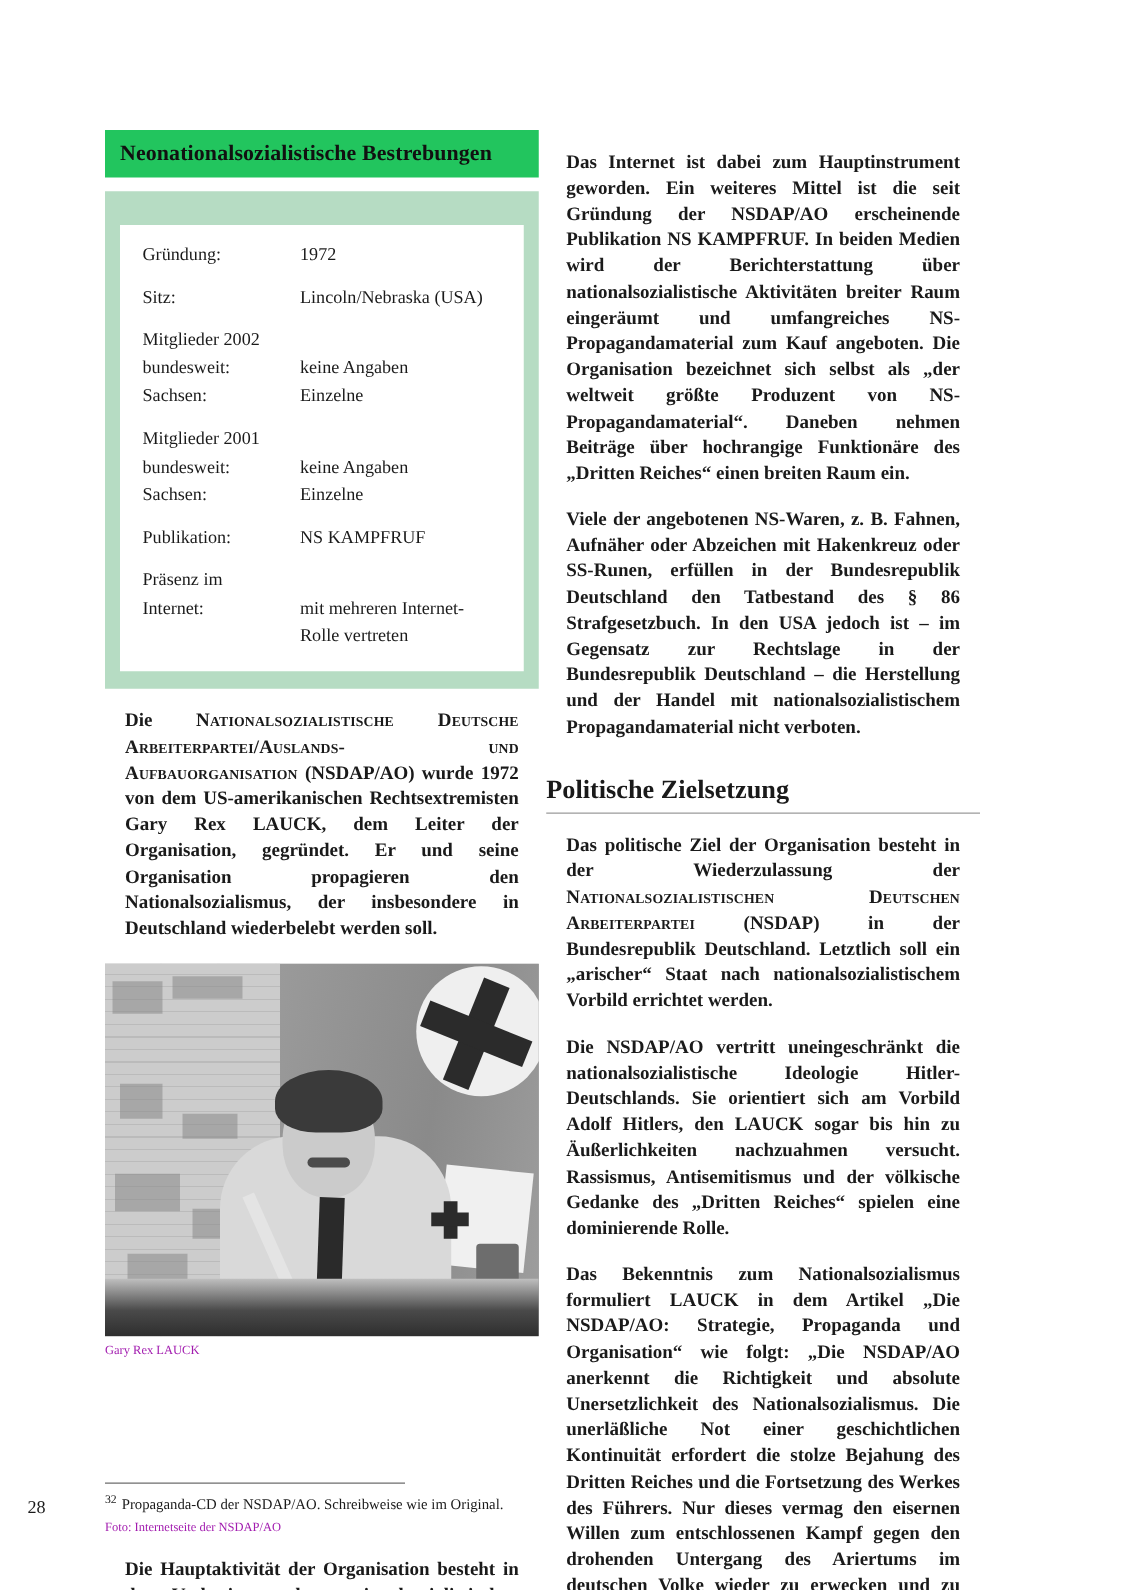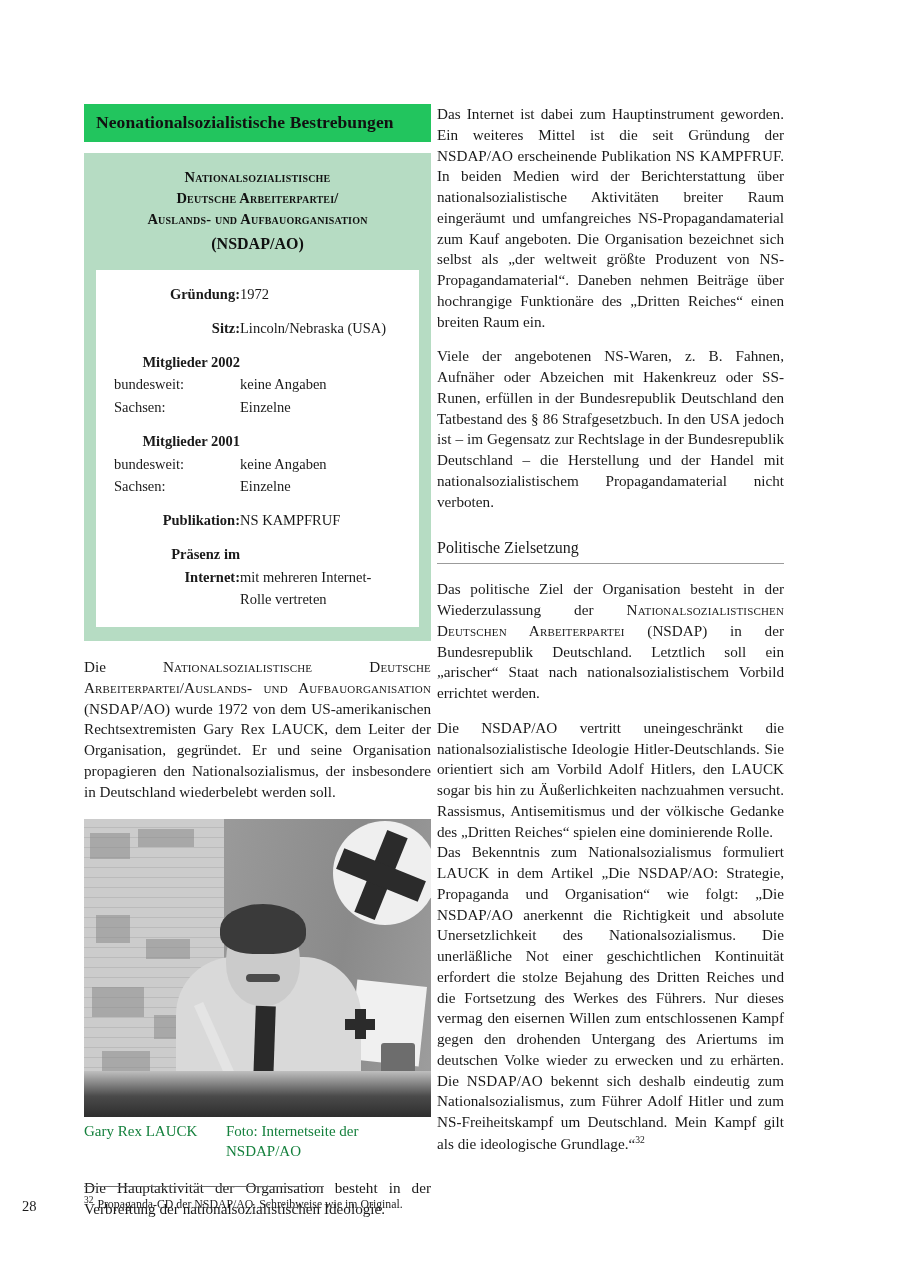--- a/index.html
+++ b/index.html
@@ -86,32 +86,32 @@
     display: flex;
     font-size: 14.5px;
     line-height: 1.5;
   }
   .info-row + .info-row { margin-top: 1px; }
   .info-gap { height: 12px; }
   .info-label {
     width: 126px;
     flex: 0 0 126px;
   }
-  .info-label.bold { font-weight: bold; text-align: right; }
+  .info-label.bold { font-weight: normal; }
   .info-value { flex: 1 1 auto; }
 
   
   .body-text {
     font-size: 15.2px;
     line-height: 1.365;
     text-align: justify;
     text-justify: inter-word;
     hyphens: manual;
   }
-  .body-text p { margin: 0; }
+  .body-text p { margin: 16px; font-weight: bold; }
   .body-text p + p { margin-top: 14px; }
   .sc { font-variant: small-caps; letter-spacing: 0.15px; }
 
   .left-body {
     margin-top: 16px;
   }
 
   
   .photo-wrap {
     margin-top: 17px;
@@ -266,34 +266,35 @@
   }
   .censor-small::after {
     left: 0; top: 50%;
     width: 30px; height: 11px;
     margin-top: -5.5px;
   }
 
   .caption {
     margin-top: 5px;
     display: flex;
-    font-size: 15px;
+    font-size: 10px;
     line-height: 1.3;
-    color: #15803d;
+    color: #a21caf;
+    flex-direction: column;
   }
   .caption-left { flex: 0 0 142px; }
   .caption-right { flex: 1 1 auto; }
 
   .after-photo { margin-top: 17px; }
 
   
   .section-head {
     margin-top: 26px;
-    font-weight: normal;
-    font-size: 16px;
+    font-weight: bold;
+    font-size: 21px;
     line-height: 1.2;
     padding-bottom: 6px;
   }
   .rule {
     border: 0;
     border-top: 1px solid #9b9b9b;
     margin: 0 0 15px 0;
     height: 0;
   }
 
@@ -338,26 +339,20 @@
 
 <div class="page">
 
   <div class="col-left">
 
     <div class="banner">
       <div class="banner-title">Neonationalsozialistische Bestrebungen</div>
     </div>
 
     <div class="infobox">
-      <div class="infobox-title">
-        <span class="smallcaps">Nationalsozialistische</span>
-        <span class="smallcaps">Deutsche Arbeiterpartei/</span>
-        <span class="smallcaps">Auslands- und Aufbauorganisation</span>
-        <span class="acronym">(NSDAP/AO)</span>
-      </div>
 
       <div class="infobox-inner">
 
         <div class="info-row">
           <div class="info-label bold">Gründung:</div>
           <div class="info-value">1972</div>
         </div>
         <div class="info-gap"></div>
 
         <div class="info-row">

